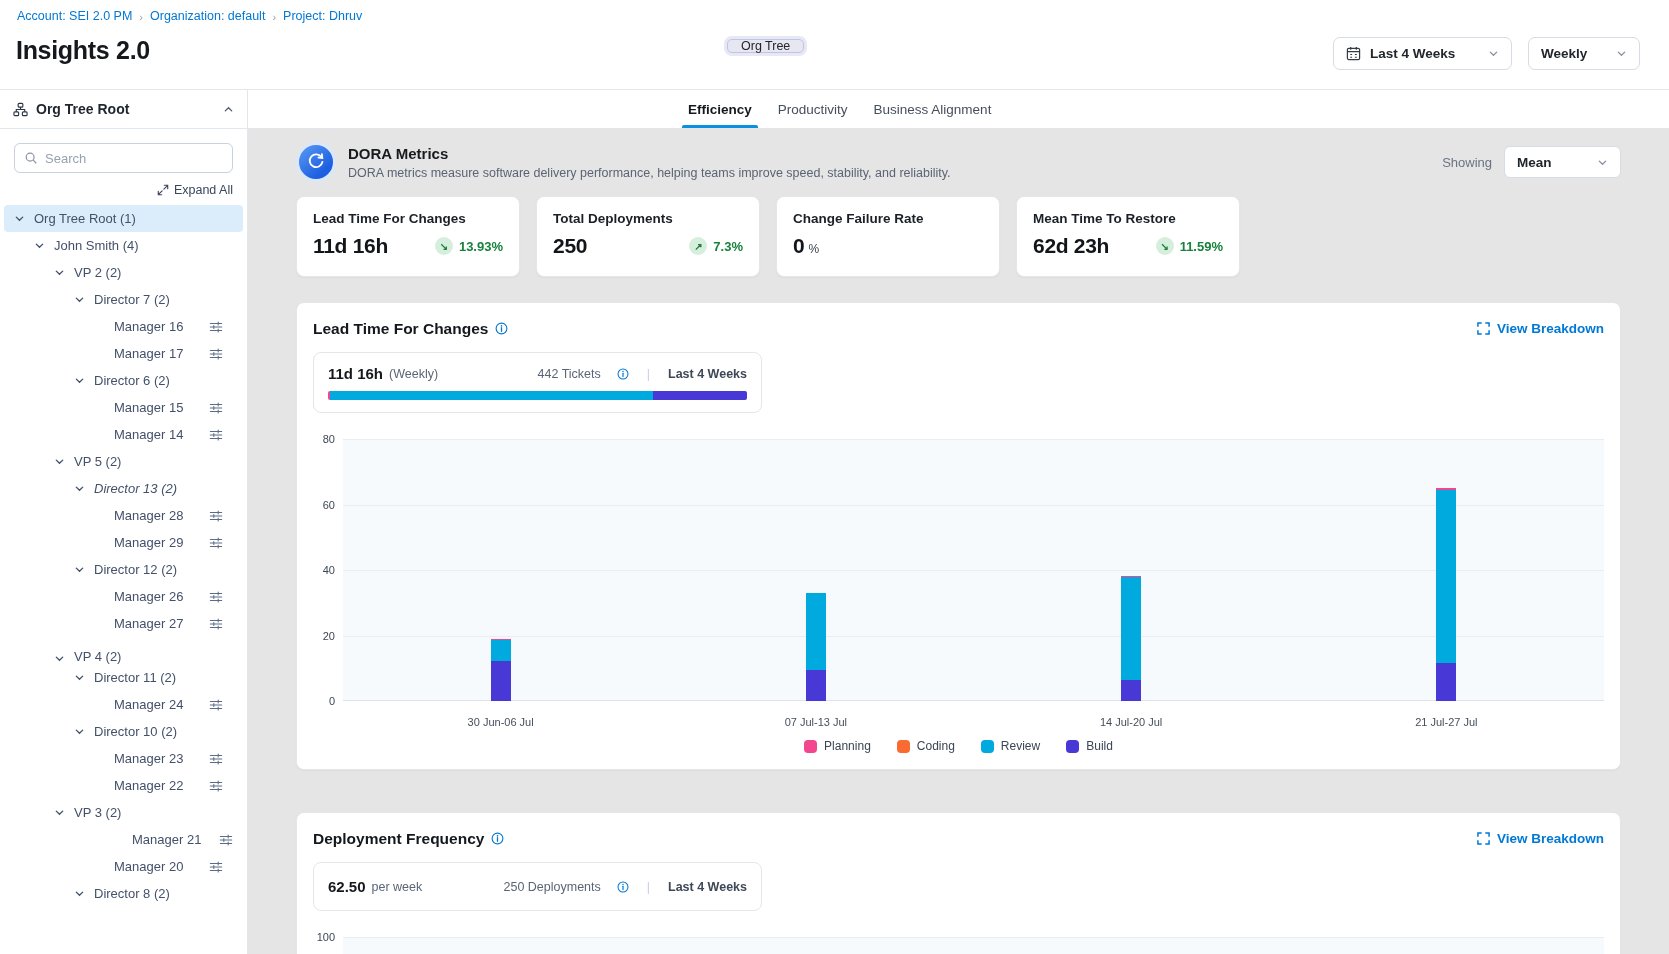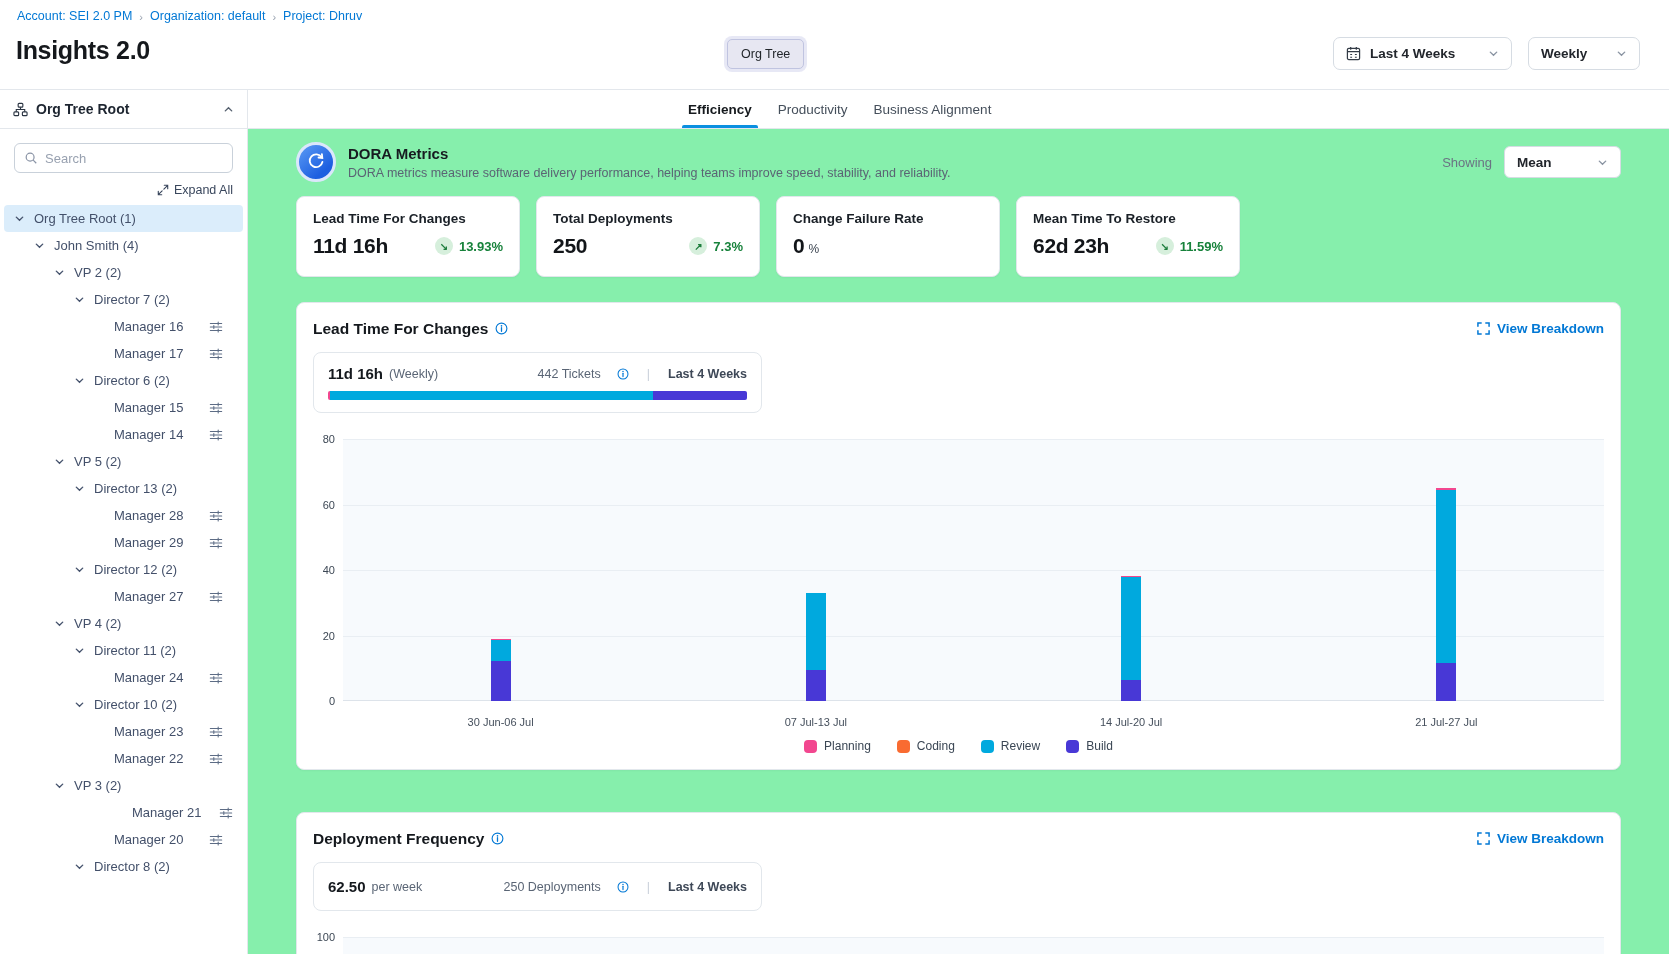--- a/index.html
+++ b/index.html
@@ -10,21 +10,21 @@
   }
   svg { display:block; }
 
   
   .topbar { position:relative; height:90px; background:#fff; border-bottom:1px solid #e3e7ec; }
   .breadcrumb { position:absolute; left:17px; top:9px; display:flex; align-items:center; gap:7px; font-size:12.5px; }
   .crumb { color:#0278d5; cursor:pointer; }
   .crumb-sep { color:#98a1af; font-size:11px; margin-top:1px; }
   .page-title { position:absolute; left:16px; top:36px; font-size:25px; font-weight:800; letter-spacing:-0.3px; color:#15181c; }
   .org-tree-btn {
-    position:absolute; left:727px; top:39px; height:30px; padding:0 13px;
+    position:absolute; left:727px; top:39px; height:14px; padding:0 13px;
     background:#e7e7f2; border:1px solid #c0c4e0; border-radius:5px;
     box-shadow:0 0 0 3px rgba(187,190,226,0.35);
     font-size:12.5px; color:#22262b; display:flex; align-items:center; cursor:pointer;
     font-family:"Liberation Sans", sans-serif;
   }
   .top-controls { position:absolute; right:29px; top:37px; display:flex; gap:16px; }
   .select-btn {
     height:33px; background:#fff; border:1px solid #d6dce3; border-radius:7px;
     display:flex; align-items:center; gap:9px; padding:0 12px;
     font-size:13.5px; font-weight:600; color:#22262c; cursor:pointer;
@@ -59,21 +59,21 @@
   .t-chev { width:18px; display:flex; justify-content:flex-start; align-items:center; color:#46536d; flex:none; }
   .t-label { margin-left:2px; white-space:nowrap; }
   .t-filter { margin-left:auto; margin-right:20px; cursor:pointer; }
 
   
   .main { flex:1; display:flex; flex-direction:column; min-width:0; }
   .tabbar { height:39px; background:#fff; border-bottom:1px solid #e3e7ec; display:flex; align-items:stretch; padding-left:438px; gap:22px; }
   .tab { position:relative; display:flex; align-items:center; font-size:13.5px; color:#454f5b; font-weight:500; cursor:pointer; padding:0 2px; }
   .tab.active { color:#15191d; font-weight:700; }
   .tab.active::after { content:""; position:absolute; left:-4px; right:-4px; bottom:0; height:3px; border-radius:2px 2px 0 0; background:#0b8fe0; }
-  .content { flex:1; background:#86efac; padding:0 48px; overflow:hidden; }
+  .content { flex:1; background:#e5e5e5; padding:0 48px; overflow:hidden; }
 
   
   .dora-header { margin-top:13px; display:flex; align-items:center; }
   .dora-ic {
     width:40px; height:40px; border-radius:50%; flex:none;
     background:linear-gradient(140deg,#5b9bf5 0%,#1d5fe0 75%);
     border:3px solid #dbe7fb; display:flex; align-items:center; justify-content:center;
   }
   .dora-text { margin-left:12px; }
   .dora-title { font-size:15px; font-weight:800; color:#171b20; }
@@ -300,67 +300,77 @@
             </span>
           </div>
           <div class="tree-row" style="padding-left: 50px;">
             <span class="t-chev">
               <svg width="11" height="11" viewBox="0 0 12 12" fill="none" stroke="currentColor" stroke-width="1.5" stroke-linecap="round">
                 <path d="M2.5 4.5L6 8l3.5-3.5"></path>
               </svg>
             </span>
             <span class="t-label">VP 5 (2)</span>
           </div>
+          <div class="tree-row" style="padding-left: 70px; font-style: italic;">
+            <span class="t-chev">
+              <svg width="11" height="11" viewBox="0 0 12 12" fill="none" stroke="currentColor" stroke-width="1.5" stroke-linecap="round">
+                <path d="M2.5 4.5L6 8l3.5-3.5"></path>
+              </svg>
+            </span>
+            <span class="t-label">Director 13 (2)</span>
+          </div>
+          <div class="tree-row" style="padding-left: 90px;">
+            <span class="t-chev"></span>
+            <span class="t-label">Manager 28</span>
+            <span class="t-filter">
+              <svg width="14" height="14" viewBox="0 0 16 16" fill="none" stroke="#5d6c85" stroke-width="1.2" stroke-linecap="round">
+                <path d="M1.5 4h13M1.5 8h13M1.5 12h13"></path>
+                <path d="M10.5 2.3v3.4M5.5 6.3v3.4M10.5 10.3v3.4"></path>
+              </svg>
+            </span>
+          </div>
+          <div class="tree-row" style="padding-left: 90px;">
+            <span class="t-chev"></span>
+            <span class="t-label">Manager 29</span>
+            <span class="t-filter">
+              <svg width="14" height="14" viewBox="0 0 16 16" fill="none" stroke="#5d6c85" stroke-width="1.2" stroke-linecap="round">
+                <path d="M1.5 4h13M1.5 8h13M1.5 12h13"></path>
+                <path d="M10.5 2.3v3.4M5.5 6.3v3.4M10.5 10.3v3.4"></path>
+              </svg>
+            </span>
+          </div>
           <div class="tree-row" style="padding-left: 70px;">
             <span class="t-chev">
               <svg width="11" height="11" viewBox="0 0 12 12" fill="none" stroke="currentColor" stroke-width="1.5" stroke-linecap="round">
                 <path d="M2.5 4.5L6 8l3.5-3.5"></path>
               </svg>
             </span>
-            <span class="t-label">Director 13 (2)</span>
-          </div>
-          <div class="tree-row" style="padding-left: 90px;">
-            <span class="t-chev"></span>
-            <span class="t-label">Manager 28</span>
-            <span class="t-filter">
-              <svg width="14" height="14" viewBox="0 0 16 16" fill="none" stroke="#5d6c85" stroke-width="1.2" stroke-linecap="round">
-                <path d="M1.5 4h13M1.5 8h13M1.5 12h13"></path>
-                <path d="M10.5 2.3v3.4M5.5 6.3v3.4M10.5 10.3v3.4"></path>
-              </svg>
-            </span>
-          </div>
-          <div class="tree-row" style="padding-left: 90px;">
-            <span class="t-chev"></span>
-            <span class="t-label">Manager 29</span>
-            <span class="t-filter">
-              <svg width="14" height="14" viewBox="0 0 16 16" fill="none" stroke="#5d6c85" stroke-width="1.2" stroke-linecap="round">
-                <path d="M1.5 4h13M1.5 8h13M1.5 12h13"></path>
-                <path d="M10.5 2.3v3.4M5.5 6.3v3.4M10.5 10.3v3.4"></path>
-              </svg>
-            </span>
-          </div>
-          <div class="tree-row" style="padding-left: 70px;">
-            <span class="t-chev">
-              <svg width="11" height="11" viewBox="0 0 12 12" fill="none" stroke="currentColor" stroke-width="1.5" stroke-linecap="round">
-                <path d="M2.5 4.5L6 8l3.5-3.5"></path>
-              </svg>
-            </span>
             <span class="t-label">Director 12 (2)</span>
           </div>
           <div class="tree-row" style="padding-left: 90px;">
             <span class="t-chev"></span>
+            <span class="t-label">Manager 26</span>
+            <span class="t-filter">
+              <svg width="14" height="14" viewBox="0 0 16 16" fill="none" stroke="#5d6c85" stroke-width="1.2" stroke-linecap="round">
+                <path d="M1.5 4h13M1.5 8h13M1.5 12h13"></path>
+                <path d="M10.5 2.3v3.4M5.5 6.3v3.4M10.5 10.3v3.4"></path>
+              </svg>
+            </span>
+          </div>
+          <div class="tree-row" style="padding-left: 90px;">
+            <span class="t-chev"></span>
             <span class="t-label">Manager 27</span>
             <span class="t-filter">
               <svg width="14" height="14" viewBox="0 0 16 16" fill="none" stroke="#5d6c85" stroke-width="1.2" stroke-linecap="round">
                 <path d="M1.5 4h13M1.5 8h13M1.5 12h13"></path>
                 <path d="M10.5 2.3v3.4M5.5 6.3v3.4M10.5 10.3v3.4"></path>
               </svg>
             </span>
           </div>
-          <div class="tree-row" style="padding-left: 50px;">
+          <div class="tree-row" style="padding-left: 50px; align-items: flex-end;">
             <span class="t-chev">
               <svg width="11" height="11" viewBox="0 0 12 12" fill="none" stroke="currentColor" stroke-width="1.5" stroke-linecap="round">
                 <path d="M2.5 4.5L6 8l3.5-3.5"></path>
               </svg>
             </span>
             <span class="t-label">VP 4 (2)</span>
           </div>
           <div class="tree-row" style="padding-left: 70px;">
             <span class="t-chev">
               <svg width="11" height="11" viewBox="0 0 12 12" fill="none" stroke="currentColor" stroke-width="1.5" stroke-linecap="round">

